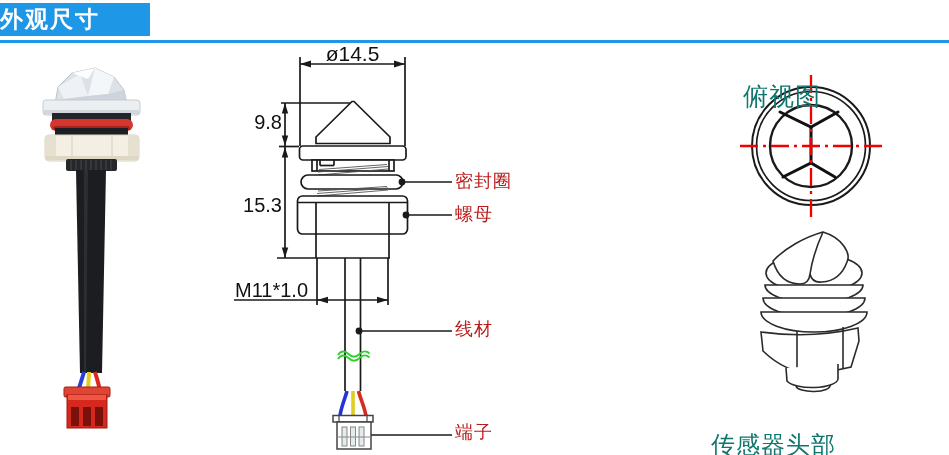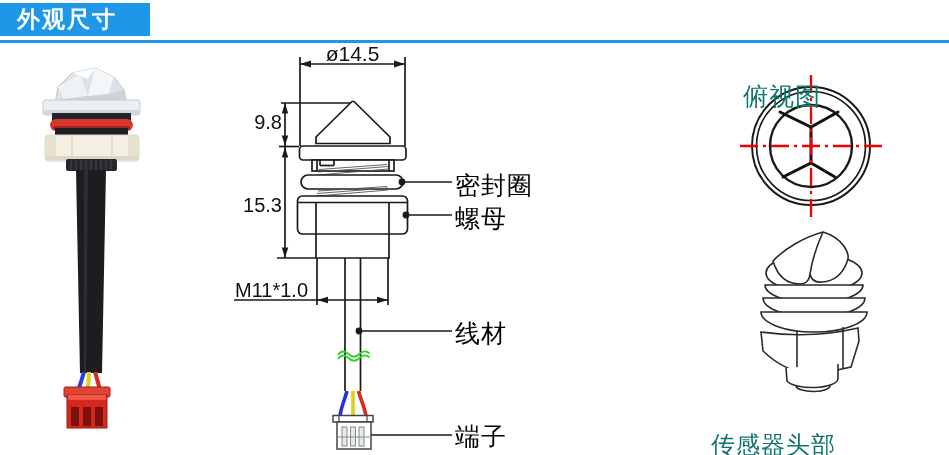--- a/index.html
+++ b/index.html
@@ -1,24 +1,24 @@
 <!DOCTYPE html>
 <html><head>
 <meta charset="utf-8">
 <style>
   html,body{margin:0;padding:0;background:#fff;}
   #stage{position:relative;width:949px;height:455px;background:#fff;overflow:hidden;
          font-family:"Liberation Sans","DejaVu Sans",sans-serif;}
   .abs{position:absolute;}
   #header-banner{left:0;top:3px;width:150px;height:33px;background:#1e97e6;
-      color:#fff;font-size:23px;font-weight:bold;line-height:33px;padding-left:17px;
+      color:#fff;font-size:23px;font-weight:bold;line-height:33px;padding-left:0;
       box-sizing:border-box;letter-spacing:2px;}
   #header-rule{left:0;top:40px;width:949px;height:3px;background:#1e97e6;}
   .dimtext{color:#111;font-size:20px;white-space:nowrap;}
-  .cnlabel{color:#000000;font-size:25px;white-space:nowrap;letter-spacing:1px;}
+  .cnlabel{color:#b91c1c;font-size:18px;white-space:nowrap;letter-spacing:1px;}
   .viewtitle{color:#0f766e;font-size:25px;text-align:left;white-space:nowrap;letter-spacing:1px;margin-top:32px;}
   #unit-note{color:#111;font-size:28px;white-space:nowrap;}
   svg{display:block;}
 </style>
 </head>
 <body>
 
 <div id="stage">
 
   <div class="abs" id="header-banner">外观尺寸</div>

